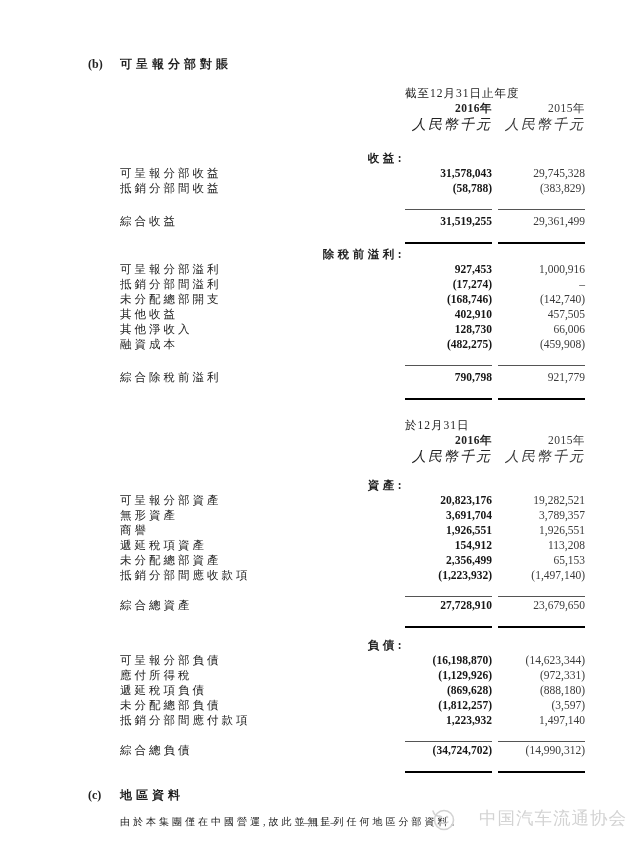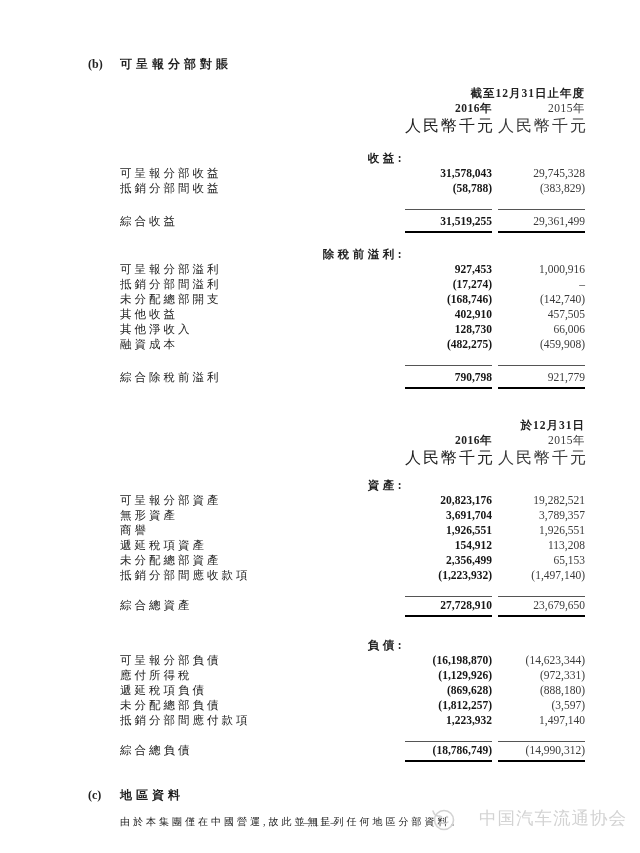--- a/index.html
+++ b/index.html
@@ -16,30 +16,30 @@
 
   .row { display:flex; align-items:baseline; height:15px; font-size:11.5px; }
   .lbl { flex:1; margin-left:32px; letter-spacing:3px; white-space:nowrap; overflow:hidden; }
   .lbl.bold { font-weight:bold; letter-spacing:3.5px;text-align:right; }
   .num { width:87px; text-align:right; flex:none; font-size:11.5px; white-space:nowrap; }
   .n16 { font-weight:bold; color:#161616; }
   .n15 { margin-left:6px; color:#3a3a3a; }
   .rule { height:19px;justify-content:center; }
   .rule .num { border-bottom:1px solid #555; padding-bottom:15px; }
   .total { height:20px;justify-content:center; }
-  .total .num { border-bottom:2.5px solid #000; padding-bottom:4px; }
+  .total .num { border-bottom:2.5px solid #000; padding-bottom:15px; }
 
   .hdr-period { display:flex; height:15px; }
   .hdr-period .span2 {
-    width:180px; margin-left:auto; text-align:right;
-    font-weight:bold; font-size:11.5px; letter-spacing:1px; white-space:nowrap;
+    width:180px; margin-left:auto; text-align:left;
+    font-weight:normal; font-size:11.5px; letter-spacing:1px; white-space:nowrap;
   }
   .yr16 { font-weight:bold; letter-spacing:0.5px; }
   .yr15 { letter-spacing:0.5px; color:#3a3a3a; }
-  .unit { letter-spacing:2px; font-size:16px; }
+  .unit { font-style:italic; letter-spacing:2px; font-size:14px; }
 
   .body-text { margin-left:32px; font-size:10px; letter-spacing:3px; line-height:15px; white-space:nowrap; }
 
   .pagenum { position:absolute; top:816px; left:240px; width:160px; text-align:center; font-size:11.5px; color:#444; letter-spacing:1px; }
   .watermark { position:absolute; top:804px; right:13px; display:flex; align-items:center; gap:22px; color:#d3d3d3; }
   .watermark .wm-text { font-size:17.5px; letter-spacing:1px; white-space:nowrap; font-family:"Liberation Sans","DejaVu Sans",sans-serif; }
   .wm-logo { width:28px; height:28px; flex:none; }
 
   
   .mt14{margin-top:14px}.mt20{margin-top:20px}.mt13{margin-top:13px}
@@ -213,21 +213,21 @@
       <span class="num n16">(1,812,257)</span>
       <span class="num n15">(3,597)</span>
     </div>
     <div class="row rule">
       <span class="lbl">抵銷分部間應付款項</span>
       <span class="num n16">1,223,932</span>
       <span class="num n15">1,497,140</span>
     </div>
     <div class="row total mt11">
       <span class="lbl">綜合總負債</span>
-      <span class="num n16">(18,786,749)</span>
+      <span class="num n16">(34,724,702)</span>
       <span class="num n15">(14,990,312)</span>
     </div>
 
     <div class="sec-head mt24">
       <span class="sec-marker">(c)</span>
       <span class="sec-title">地區資料</span>
     </div>
     <div class="body-text mt11">由於本集團僅在中國營運,故此並無呈列任何地區分部資料。</div>
 
   </div>

